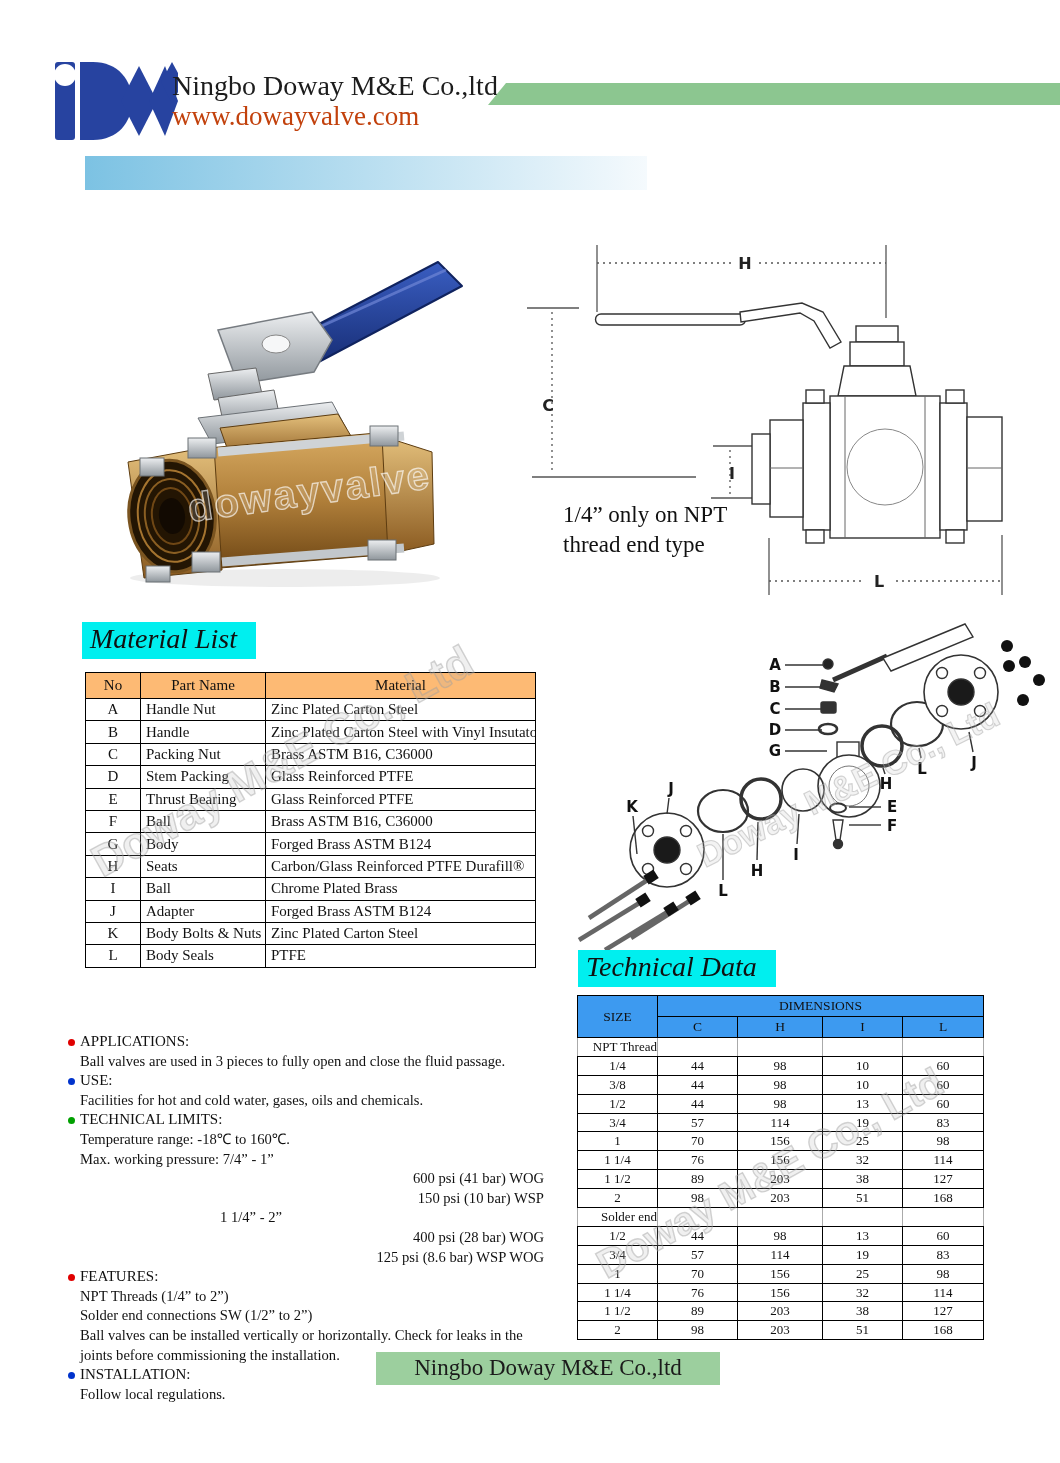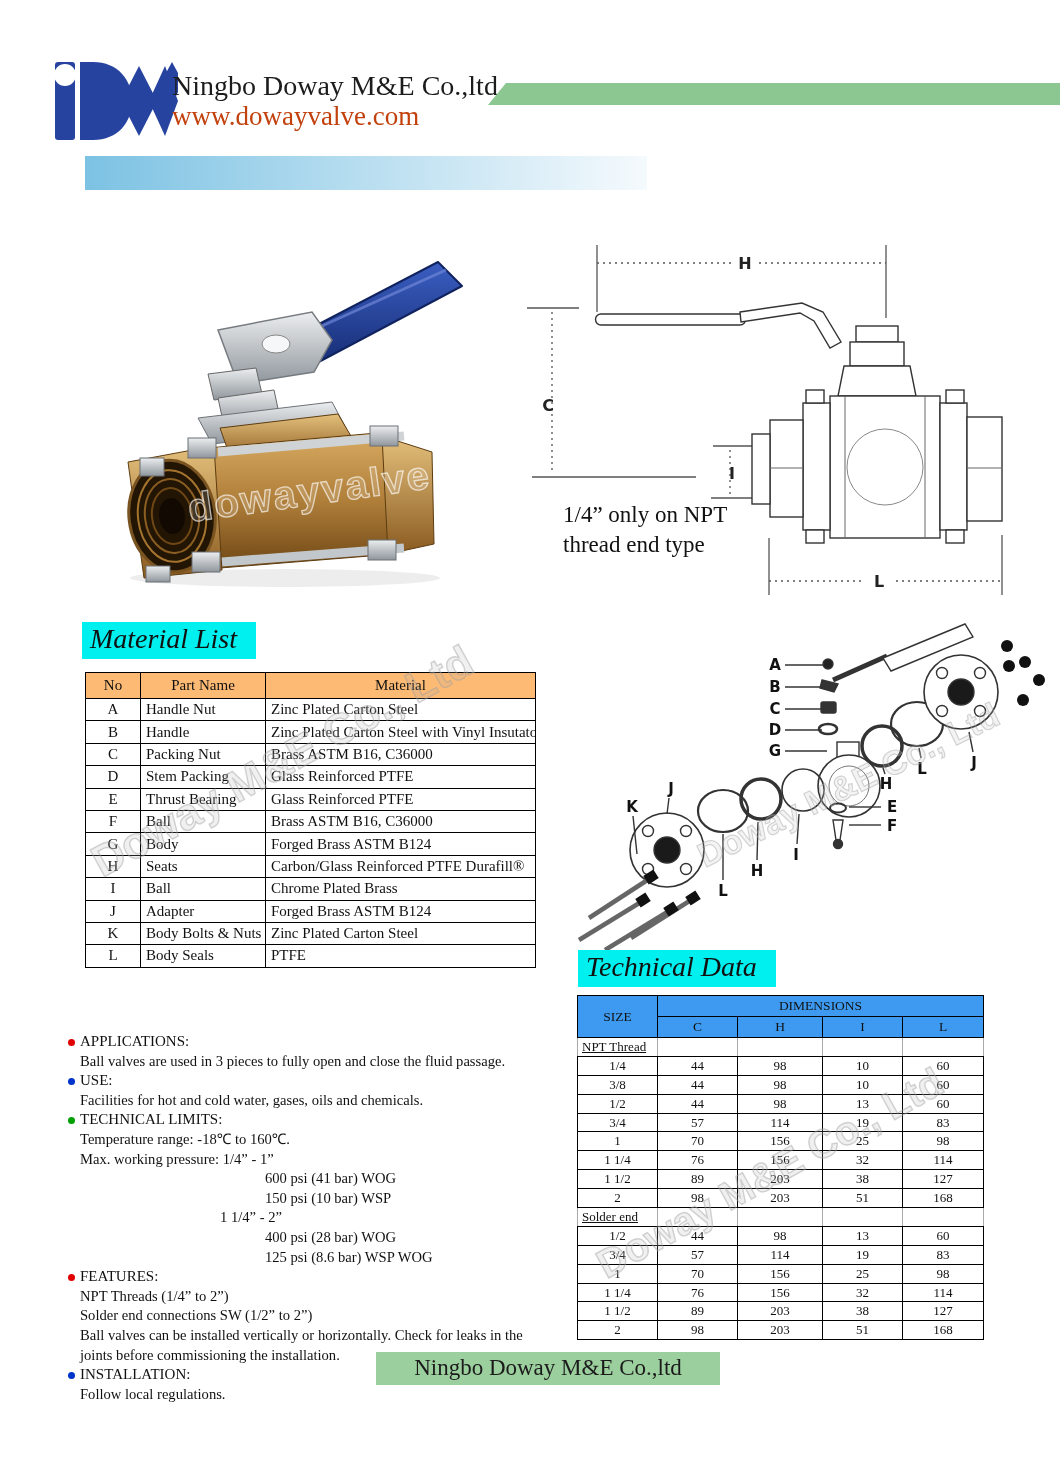--- a/index.html
+++ b/index.html
@@ -29,31 +29,31 @@
   
   table{border-collapse:collapse;}
   .material-table{position:absolute;left:85px;top:672px;width:450px;font-size:15px;table-layout:fixed;}
   .material-table th{background:#fdba74;border:1px solid #000;height:23px;font-weight:normal;}
   .material-table td{border:1px solid #000;height:21.4px;padding:0 5px;overflow:hidden;white-space:nowrap;}
   .material-table td.c{text-align:center;}
   
   .tech-table{position:absolute;left:577px;top:995px;width:406px;font-size:13px;table-layout:fixed;text-align:center;padding-left:20px;}
   .tech-table th{background:#3d9af0;border:1px solid #000;height:18px;font-weight:normal;font-size:13.5px;}
   .tech-table td{border:1px solid #000;height:17.9px;padding:0;}
-  .tech-table tr.sec td{text-align:left;padding-left:4px;border-left-color:#aaa;border-right-color:#aaa;text-decoration:underline;}
+  .tech-table tr.sec td{text-align:right;padding-left:4px;border-left-color:#aaa;border-right-color:#aaa;}
   
   .info{position:absolute;left:66px;top:1032px;width:478px;font-size:14.6px;line-height:19.6px;}
   .info-line{position:relative;padding-left:14px;}
   .info-line.head{font-size:15px;}
   .info-line.head::before{content:"";position:absolute;left:2px;top:7px;width:7px;height:7px;border-radius:50%;}
   .info-line.b-red::before{background:#e00000;}
   .info-line.b-blue::before{background:#0033cc;}
   .info-line.b-green::before{background:#00a000;}
   .info-line.ind1{padding-left:154px;}
-  .info-line.ind2{padding-left:199px;}
+  .info-line.ind2{padding-left:199px;text-align:right;}
   
   .footer-bar{position:absolute;left:376px;top:1352px;width:344px;height:33px;background:#9ccf9e;
         text-align:center;font-size:23px;line-height:32px;color:#1b1b1b;}
   
   .wm{position:absolute;font-family:"Liberation Sans",sans-serif;font-weight:bold;pointer-events:none;
       color:rgba(170,170,170,0.18);-webkit-text-stroke:1.4px rgba(160,160,160,0.45);white-space:nowrap;}
   .wm-mat{left:95px;top:840px;font-size:44px;transform:rotate(-29deg);transform-origin:left center;}
   .wm-tech{left:600px;top:1245px;font-size:40px;transform:rotate(-29deg);transform-origin:left center;}
 </style>
 </head>
@@ -494,21 +494,21 @@
   </table>
   <div class="wm wm-tech">Doway M&amp;E Co., Ltd</div>
 
   <div class="info">
     <div class="info-line head b-red">APPLICATIONS:</div>
       <div class="info-line txt">Ball valves are used in 3 pieces to fully open and close the fluid passage.</div>
       <div class="info-line head b-blue">USE:</div>
       <div class="info-line txt">Facilities for hot and cold water, gases, oils and chemicals.</div>
       <div class="info-line head b-green">TECHNICAL LIMITS:</div>
       <div class="info-line txt">Temperature range: -18℃ to 160℃.</div>
-      <div class="info-line txt">Max. working pressure: 1/4” - 1”</div>
+      <div class="info-line txt">Max. working pressure: 7/4” - 1”</div>
       <div class="info-line txt ind2">600 psi (41 bar) WOG</div>
       <div class="info-line txt ind2">150 psi (10 bar) WSP</div>
       <div class="info-line txt ind1">1 1/4” - 2”</div>
       <div class="info-line txt ind2">400 psi (28 bar) WOG</div>
       <div class="info-line txt ind2">125 psi (8.6 bar) WSP WOG</div>
       <div class="info-line head b-red">FEATURES:</div>
       <div class="info-line txt">NPT Threads (1/4” to 2”)</div>
       <div class="info-line txt">Solder end connections SW (1/2” to 2”)</div>
       <div class="info-line txt">Ball valves can be installed vertically or horizontally. Check for leaks in the joints before commissioning the installation.</div>
       <div class="info-line head b-blue">INSTALLATION:</div>

